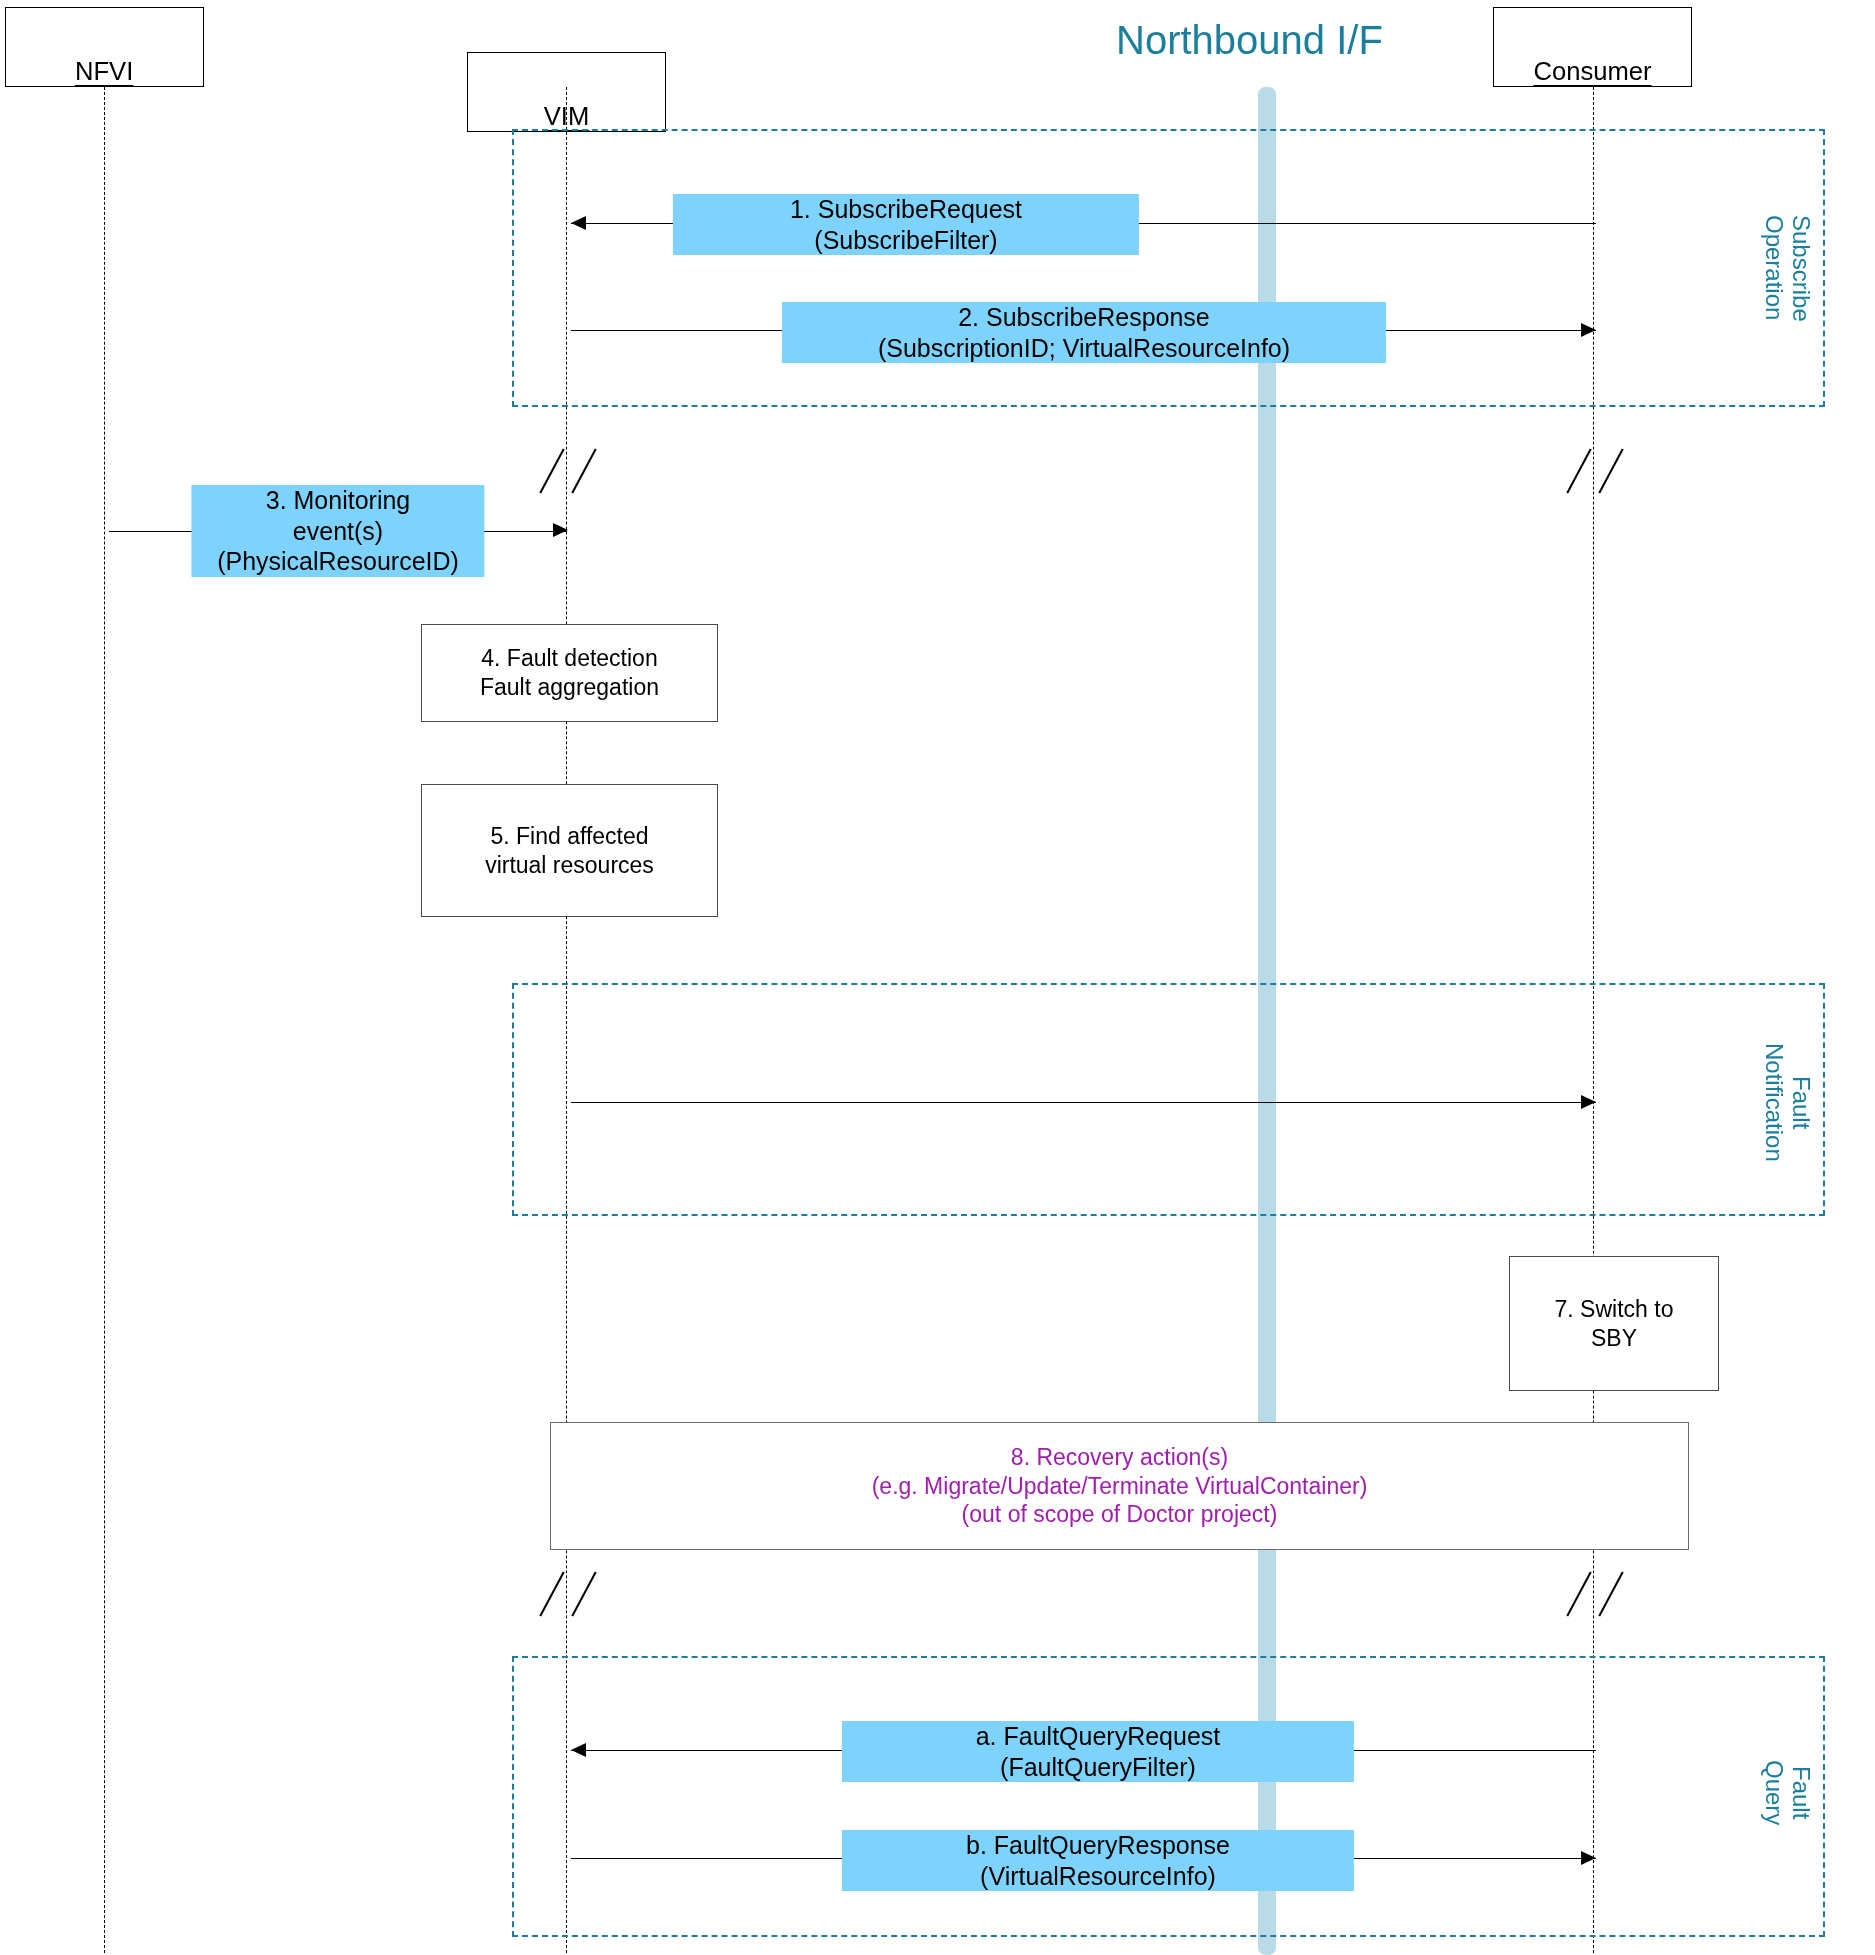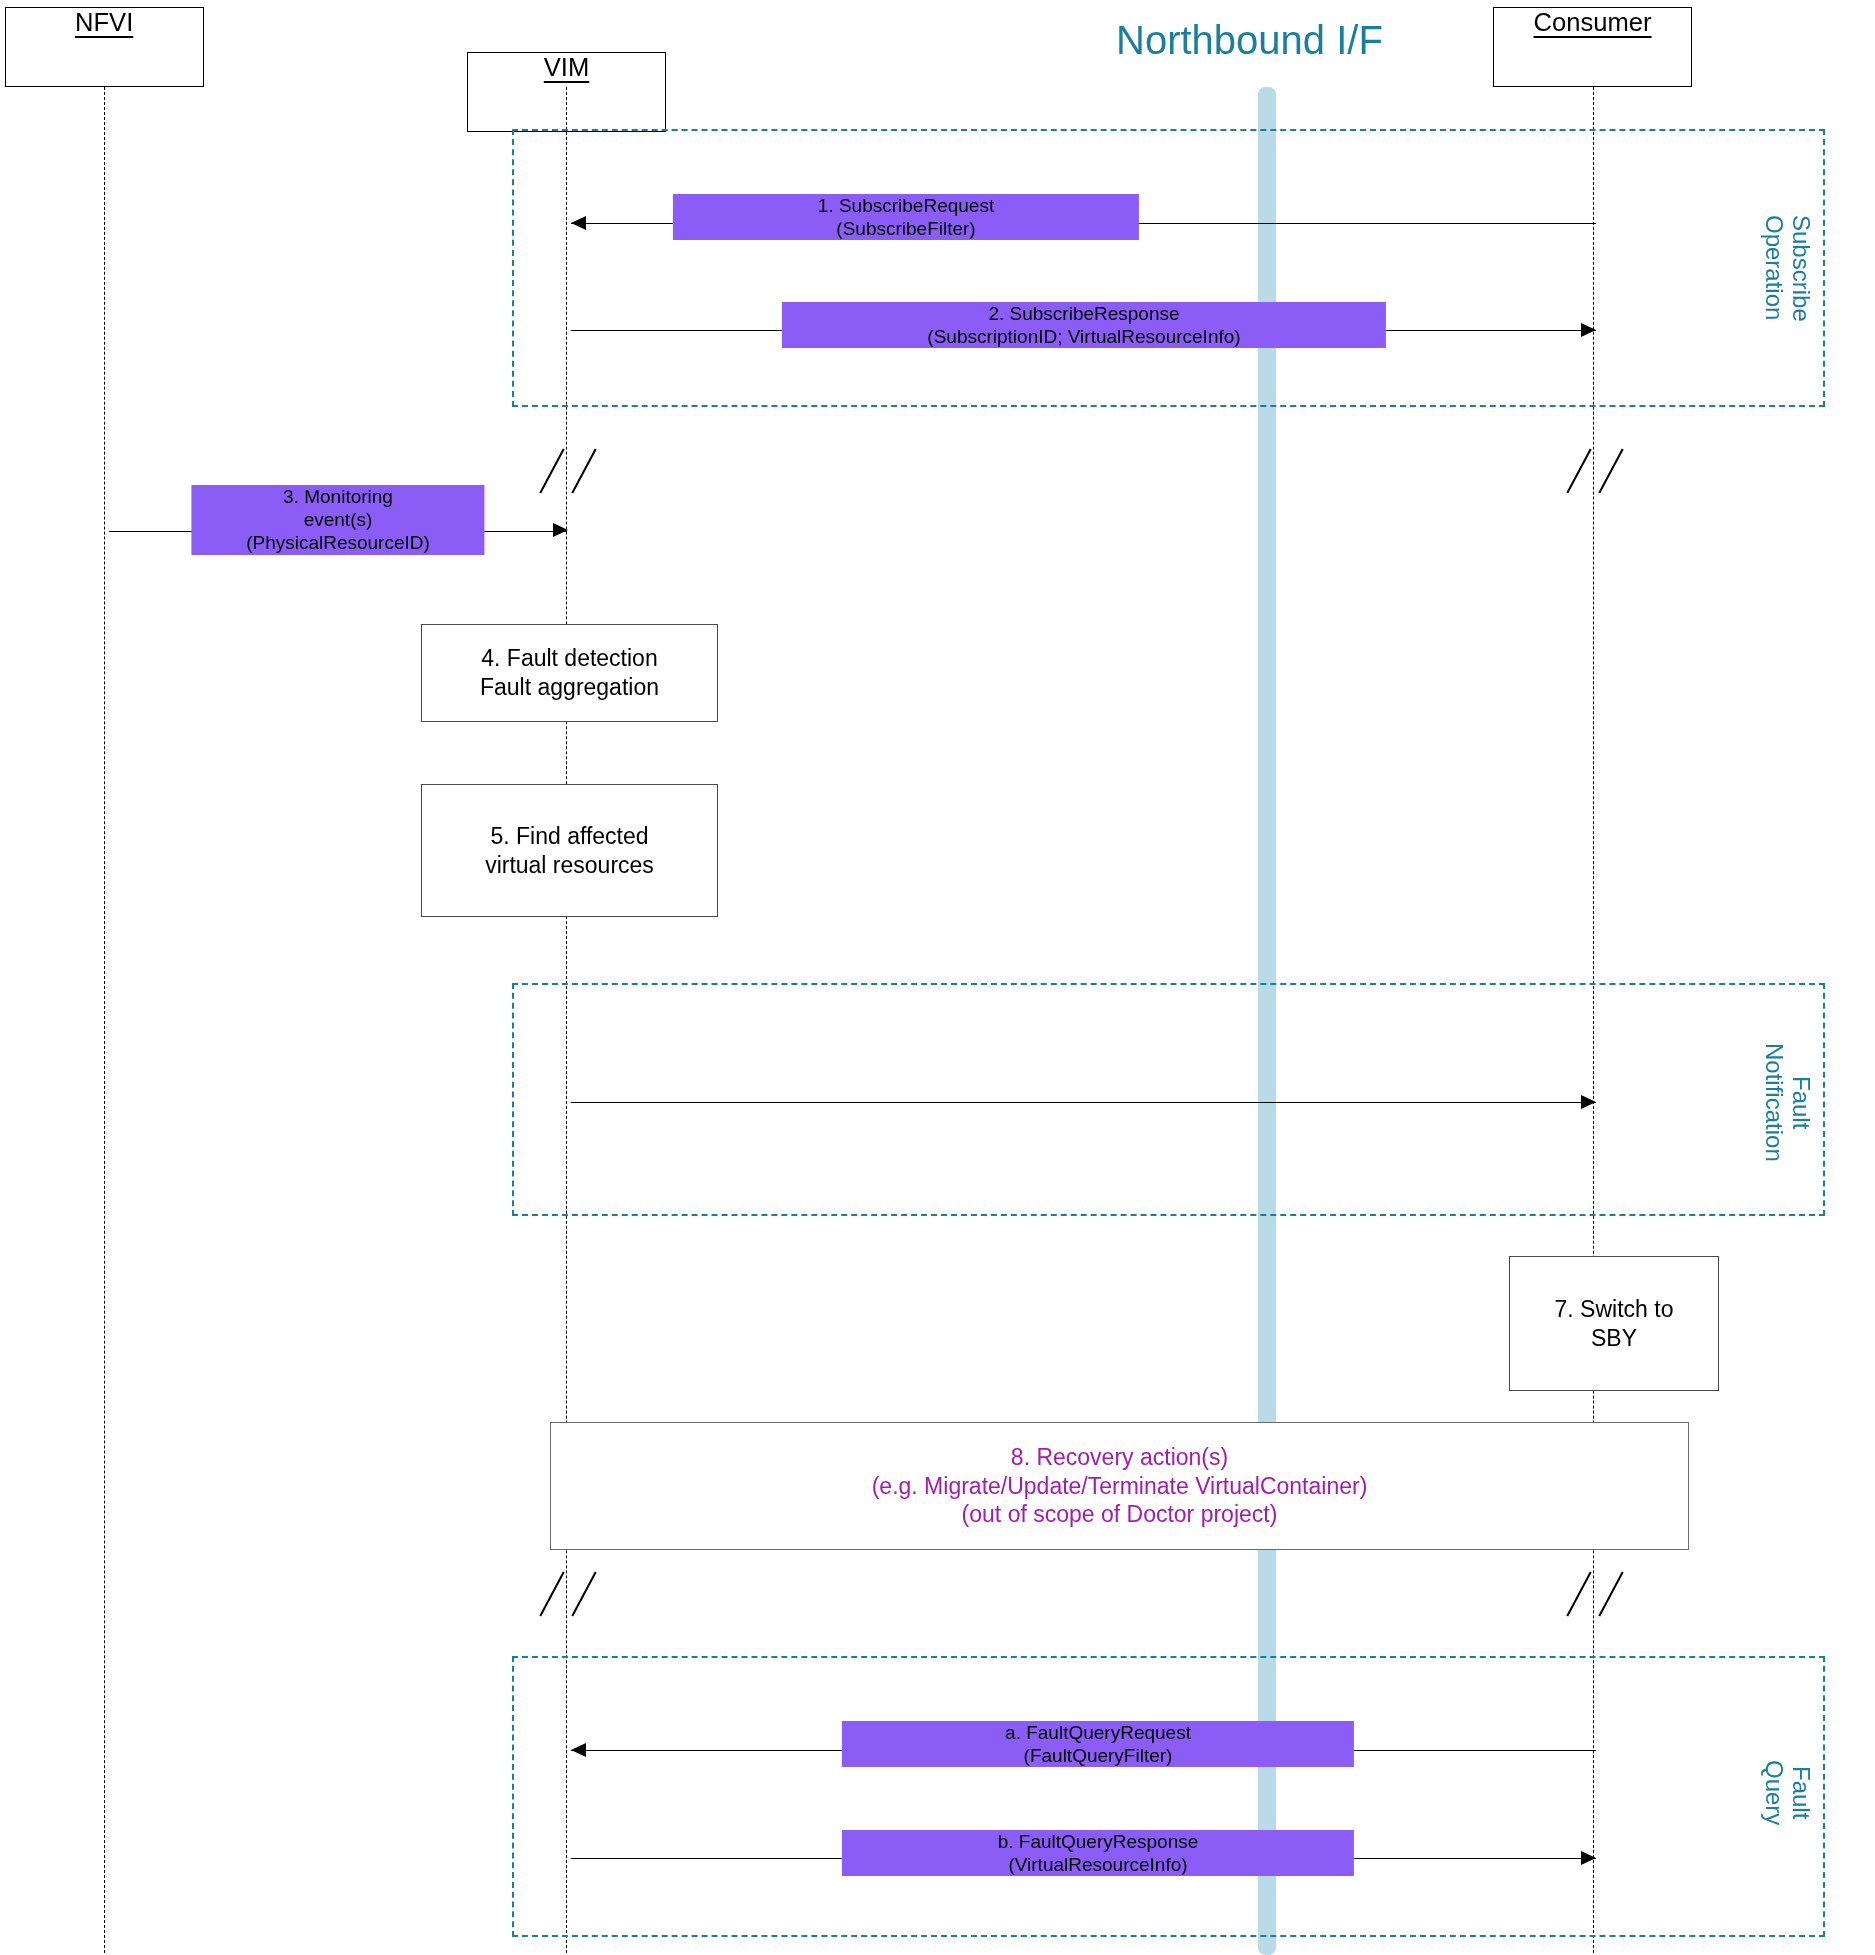--- a/index.html
+++ b/index.html
@@ -16,21 +16,21 @@
     height: 1955px;
     background: #ffffff;
     overflow: hidden;
   }
   
   .actor-box {
     position: absolute;
     border: 1.8px solid #000000;
     background: #ffffff;
     display: flex;
-    align-items: flex-start;
+    align-items: flex-end;
     justify-content: center;
     font-size: 25.6px;
     color: #000000;
     box-sizing: border-box;
   }
   .actor-box span {
     text-decoration: underline;
     text-underline-offset: 4.6px;
   }
   .lifeline {
@@ -82,26 +82,26 @@
     border-bottom: 7.3px solid transparent;
     border-left: 15.6px solid #000000;
   }
   .arrow-left {
     border-top: 7.3px solid transparent;
     border-bottom: 7.3px solid transparent;
     border-right: 15.6px solid #000000;
   }
   .msg-label {
     position: absolute;
-    font-size: 19px;
+    font-size: 25px;
     color: #000000;
     text-align: center;
     line-height: 1.22;
     white-space: pre-line;
-    background: #8b5cf6;
+    background: #7dd3fc;
     padding: 0 4.6px;
   }
   
   .proc-box {
     position: absolute;
     border: 1.4px solid #4a4a4a;
     background: #ffffff;
     display: flex;
     align-items: center;
     justify-content: center;

